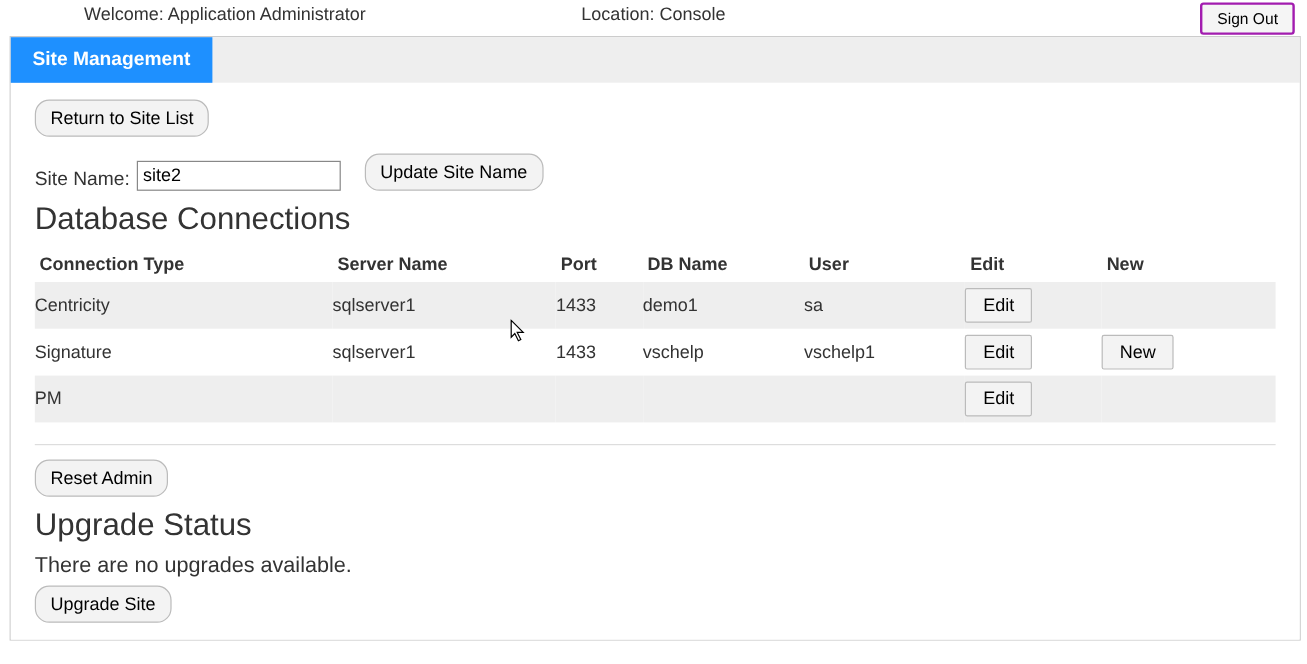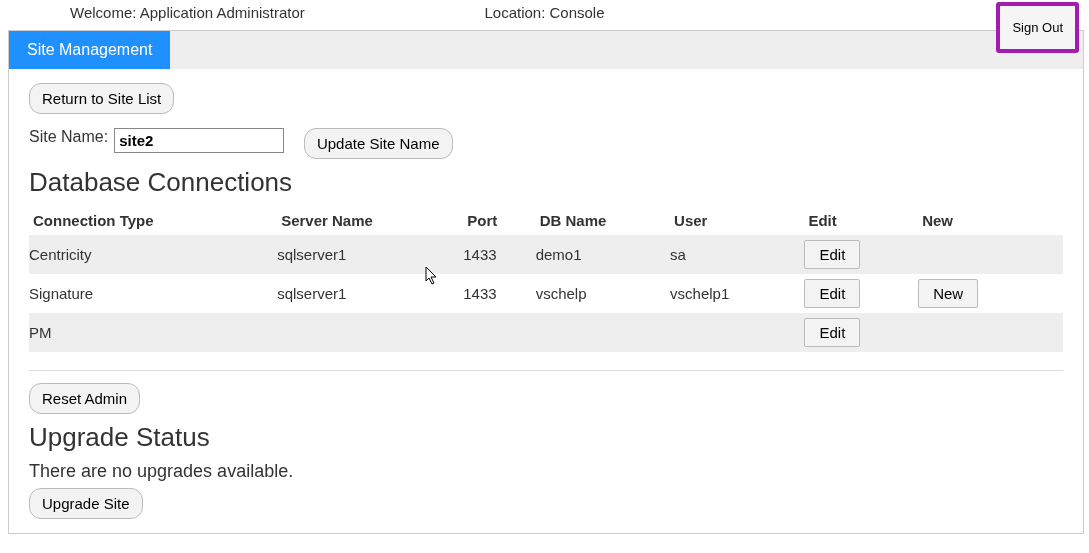--- a/index.html
+++ b/index.html
@@ -26,33 +26,34 @@
       position: absolute;
       left: 50%;
       transform: translateX(-50%);
       font-size: 15px;
     }
     .signout-btn {
       position: absolute;
       right: 10px;
       top: 2px;
       background: #f5f5f5;
-      border: 4px solid #a21caf;
-      padding: 14px 12px;
+      border: 2px solid #a21caf;
+      padding: 4px 12px;
       font-size: 13px;
       cursor: pointer;
       border-radius: 3px;
     }
     .container {
       border: 1px solid #ccc;
       margin: 2px 5px 0 8px;
     }
     .tabbar {
       background: #eee;
       display: flex;
+      font-weight: bold;
     }
     .tab {
       background: #1e90ff;
       color: #fff;
       padding: 10px 18px;
       font-size: 16px;
       cursor: pointer;
     }
     .content {
       padding: 14px 20px;
@@ -62,30 +63,29 @@
       background: #f3f3f3;
       border: 1px solid #bbb;
       padding: 6px 12px;
       font-size: 15px;
       cursor: pointer;
       border-radius: 12px;
     }
     .sitename-row {
       margin: 14px 0 6px 0;
       display: flex;
-      align-items: flex-start;
+      align-items: flex-end;
       gap: 6px;
     }
     .sitename-row label { font-size: 16px; }
     .sitename-input {
       width: 170px;
       padding: 3px 4px;
       font-size: 15px;
       border: 1px solid #888;
-      font-weight: bold;
     }
     h2 {
       font-weight: normal;
       font-size: 26px;
       margin: 8px 0 8px 0;
     }
     table {
       width: 100%;
       border-collapse: collapse;
     }

